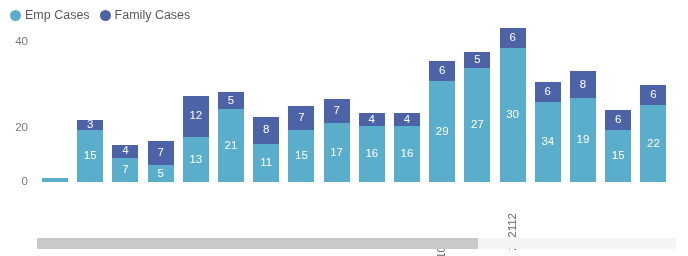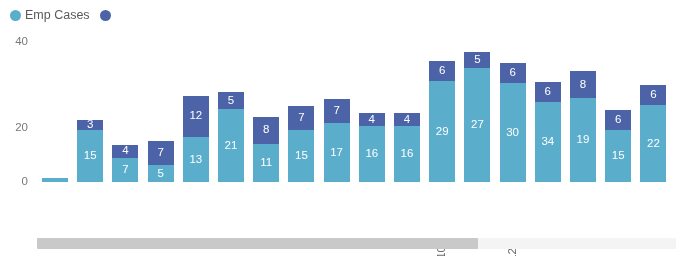--- a/index.html
+++ b/index.html
@@ -143,20 +143,21 @@
 </head>
 <body>
 
 <div id="legend">
     <div class="legend-item">
       <span class="legend-dot" style="background: rgb(90, 174, 203);"></span>
       <span class="legend-label">Emp Cases</span>
     </div>
     <div class="legend-item">
       <span class="legend-dot" style="background: rgb(76, 99, 168);"></span>
+      <span class="legend-label">Family Cases</span>
     </div>
   </div>
 
 <div id="plot">
   <div id="yaxis">
       <div class="ytick" style="top: 176px;">0</div>
       <div class="ytick" style="top: 122px;">20</div>
       <div class="ytick" style="top: 36px;">40</div>
     </div>
   <div id="bars">
@@ -259,21 +260,21 @@
           <span class="seg-label">5</span>
         </div>
         <div class="seg seg-emp" style="height: 114px;">
           <span class="seg-label">27</span>
         </div>
       </div>
       <div class="bar-group" style="left: 461.6px; width: 28px;">
         <div class="seg seg-family" style="height: 21px;">
           <span class="seg-label">6</span>
         </div>
-        <div class="seg seg-emp" style="height: 99px;">
+        <div class="seg seg-emp" style="height: 134px;">
           <span class="seg-label">30</span>
         </div>
         <div class="cat-label">202112</div>
       </div>
       <div class="bar-group" style="left: 496.8px; width: 28px;">
         <div class="seg seg-family" style="height: 21px;">
           <span class="seg-label">6</span>
         </div>
         <div class="seg seg-emp" style="height: 80.5px;">
           <span class="seg-label">34</span>

